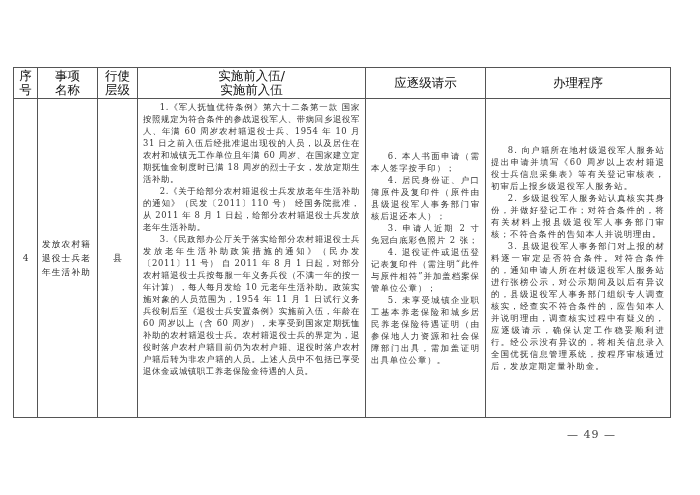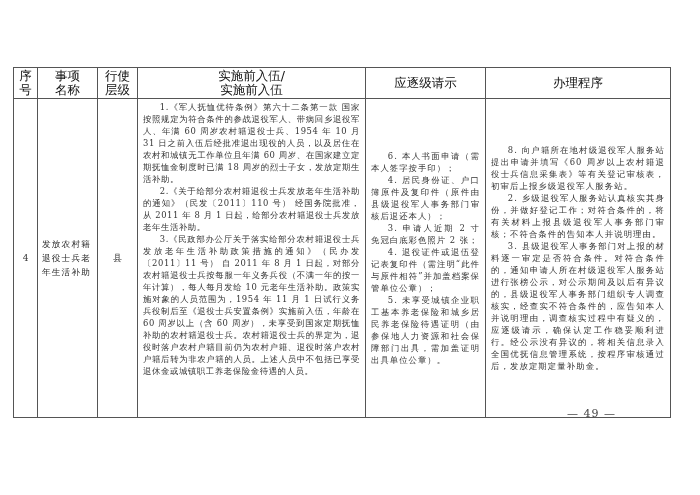--- a/index.html
+++ b/index.html
@@ -24,21 +24,21 @@
   .para {
     font-size: 8.4px; line-height: 12px; color: #333; text-align: justify;
     margin: 0; text-indent: 2em; letter-spacing: 0.6px;
   }
   .cell-pad-basis { padding: 2px 5px 2px 5px !important; vertical-align: top !important; }
   .cell-pad-mat { padding: 0 5px !important; vertical-align: middle !important; }
   .cell-pad-proc { padding: 0 5px !important; vertical-align: middle !important; }
   .mat .para { letter-spacing: 1px; }
   .proc .para { letter-spacing: 1.1px; }
   .page-number {
-    position: absolute; left: 567px; top: 407px; font-size: 11px; color: #444;
+    position: absolute; left: 567px; top: 428px; font-size: 11px; color: #444;
     font-family: "DejaVu Serif", "Liberation Serif", serif; letter-spacing: 1px;
   }
 </style>
 </head>
 <body>
 
 <table class="main">
   <colgroup>
     <col style="width:24px">
     <col style="width:60px">

